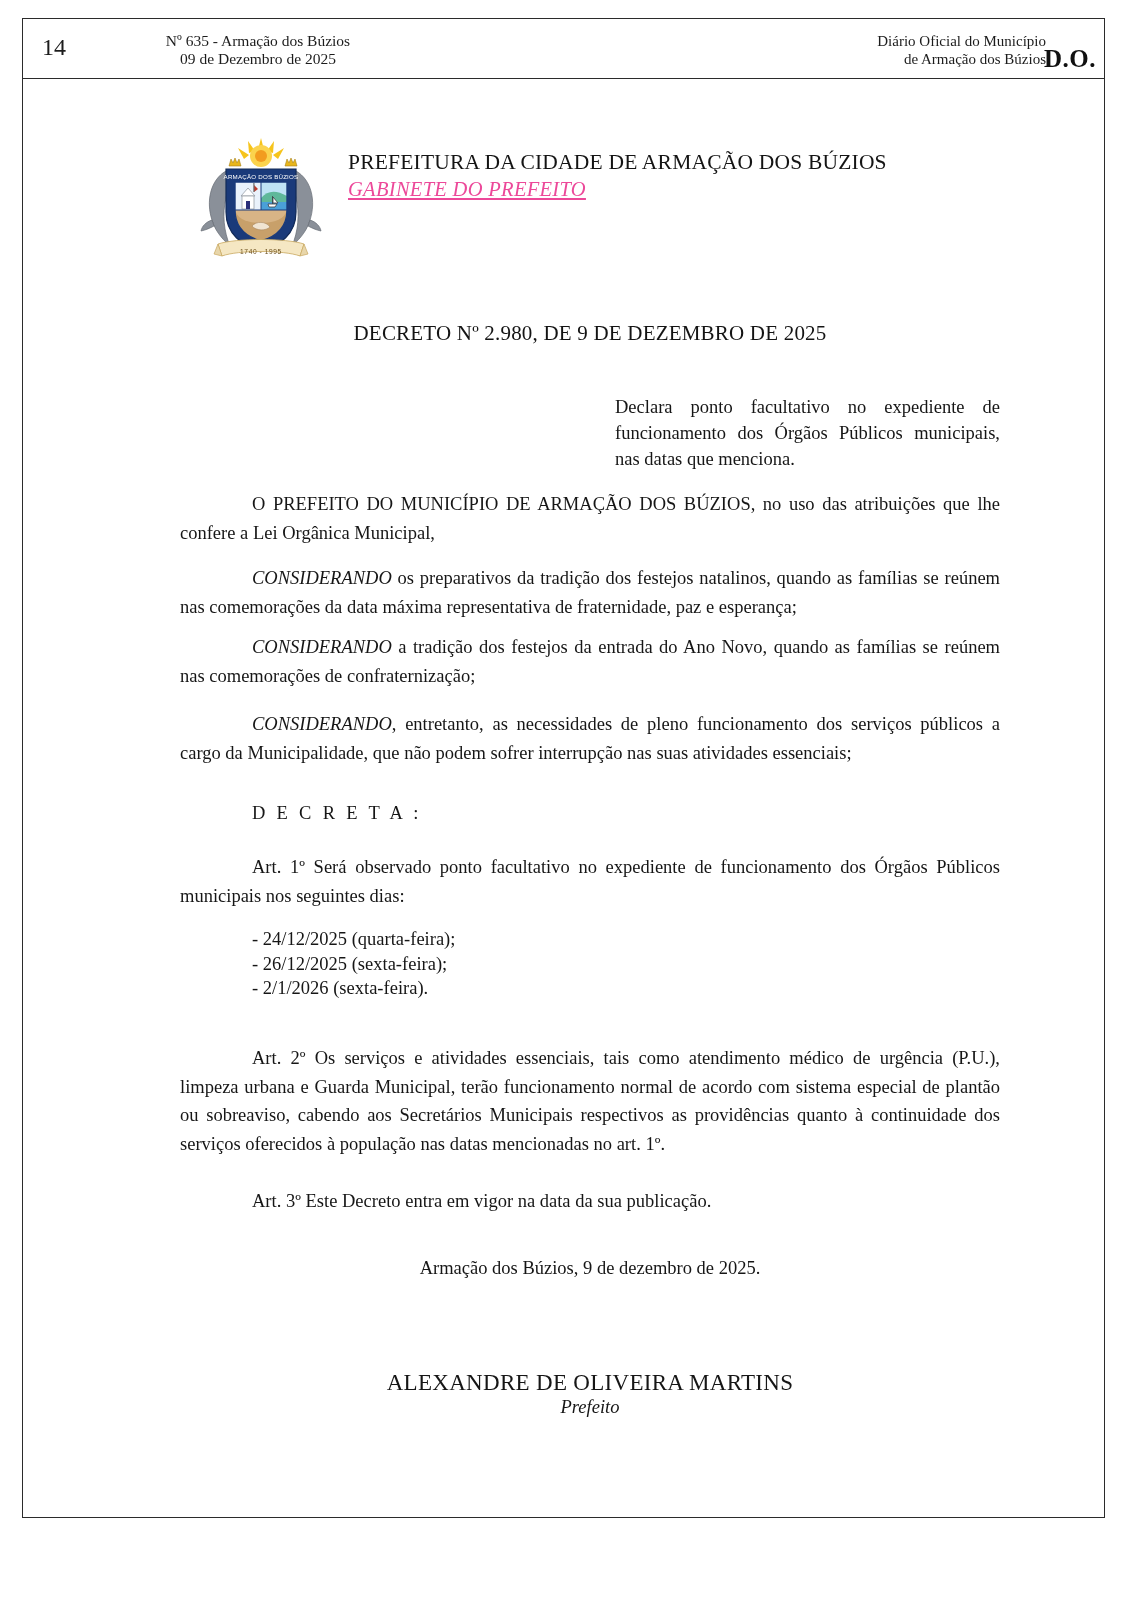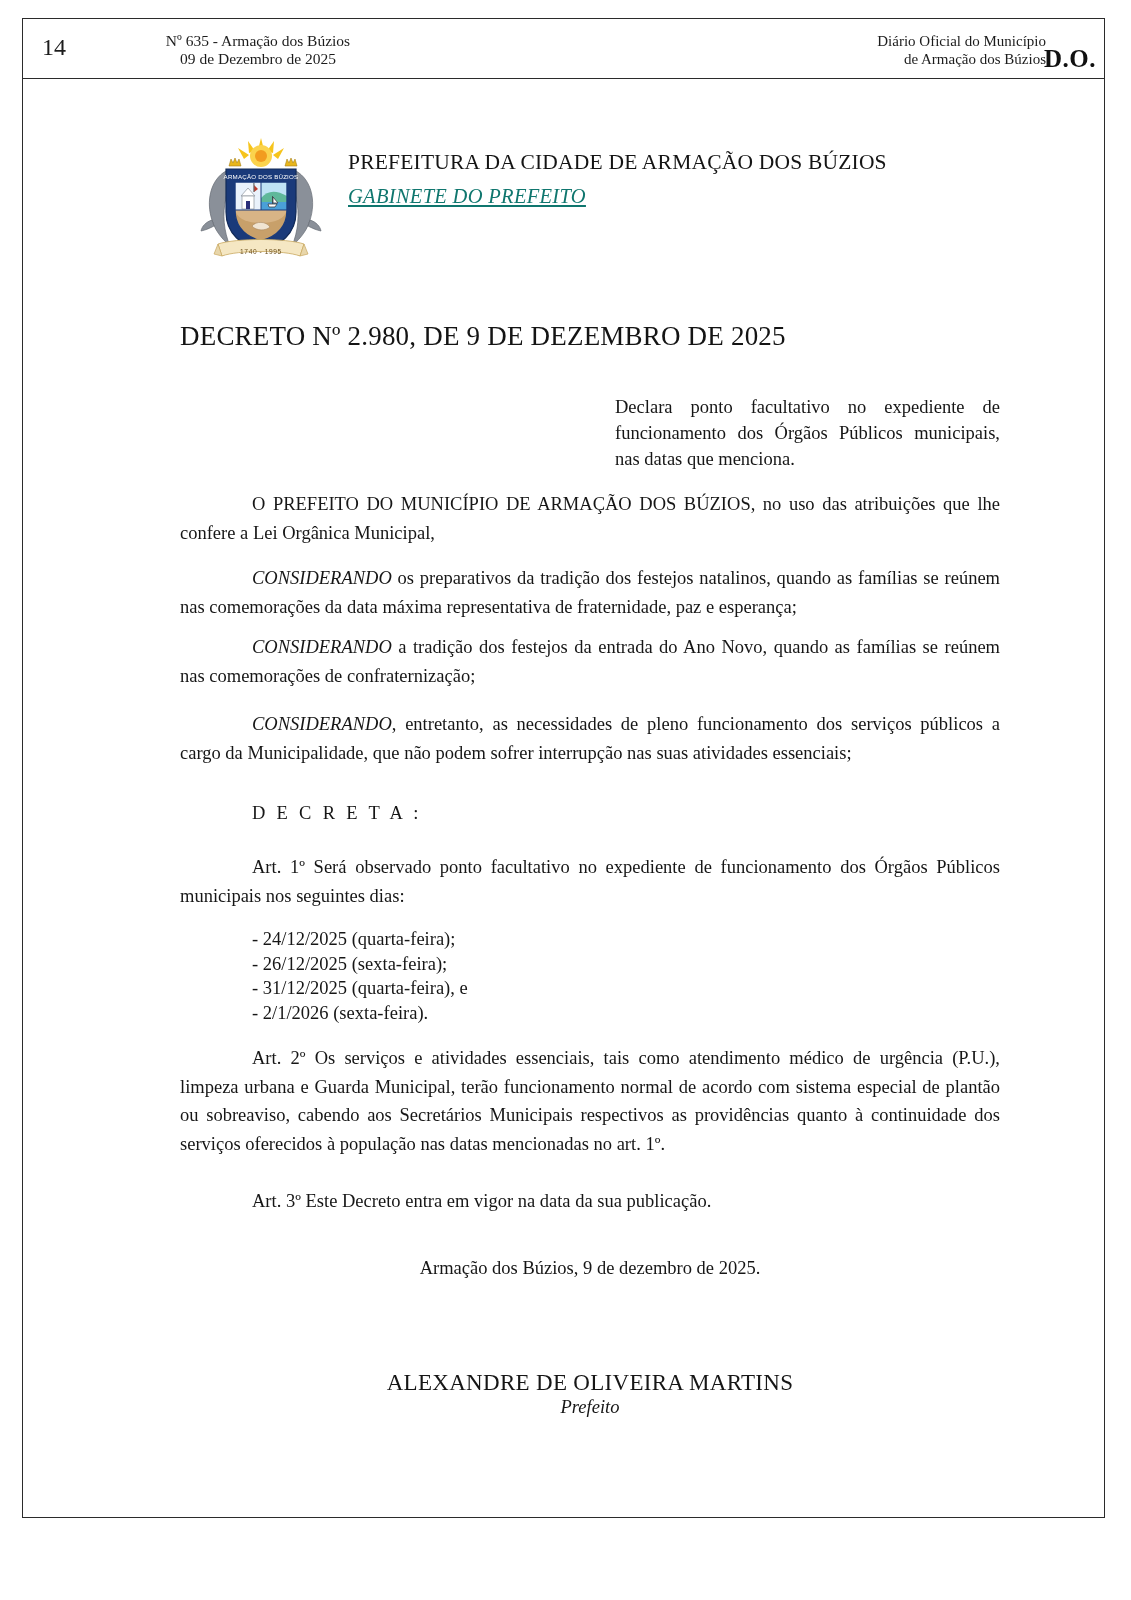--- a/index.html
+++ b/index.html
@@ -100,32 +100,33 @@
   .org-line1 {
     font-size: 21.5px;
     letter-spacing: 0.2px;
     white-space: nowrap;
     color: #141414;
   }
   .org-line2 {
     font-size: 20.5px;
     font-style: italic;
     text-decoration: underline;
-    margin-top: 10px;
+    margin-top: 3px;
     letter-spacing: 0.3px;
-    color: #0f766e;
+    color: #ec4899;
   }
 
   
   .decree-title {
     position: absolute;
     left: 180px;
     top: 321px;
     width: 820px;
-    font-size: 27px;
+    text-align: center;
+    font-size: 21px;
     letter-spacing: 0.2px;
     color: #141414;
   }
   .ementa {
     position: absolute;
     left: 615px;
     top: 373px;
     width: 385px;
     font-size: 18.5px;
     line-height: 26px;
@@ -337,21 +338,20 @@
     <span>D E C R E T A :</span>
   </div>
 
   <div class="body-block p-art1">
     <p class="indent">Art. 1º Será observado ponto facultativo no expediente de funcionamento dos Órgãos Públicos municipais nos seguintes dias:</p>
   </div>
 
   <div class="dates">
     <div>- 24/12/2025 (quarta-feira);</div>
     <div>- 26/12/2025 (sexta-feira);</div>
-    <div>- 31/12/2025 (quarta-feira), e</div>
     <div>- 2/1/2026 (sexta-feira).</div>
   </div>
 
   <div class="body-block p-art2">
     <p class="indent">Art. 2º Os serviços e atividades essenciais, tais como atendimento médico de urgência (P.U.), limpeza urbana e Guarda Municipal, terão funcionamento normal de acordo com sistema especial de plantão ou sobreaviso, cabendo aos Secretários Municipais respectivos as providências quanto à continuidade dos serviços oferecidos à população nas datas mencionadas no art. 1º.</p>
   </div>
 
   <div class="body-block p-art3">
     <p class="indent">Art. 3º Este Decreto entra em vigor na data da sua publicação.</p>
   </div>

